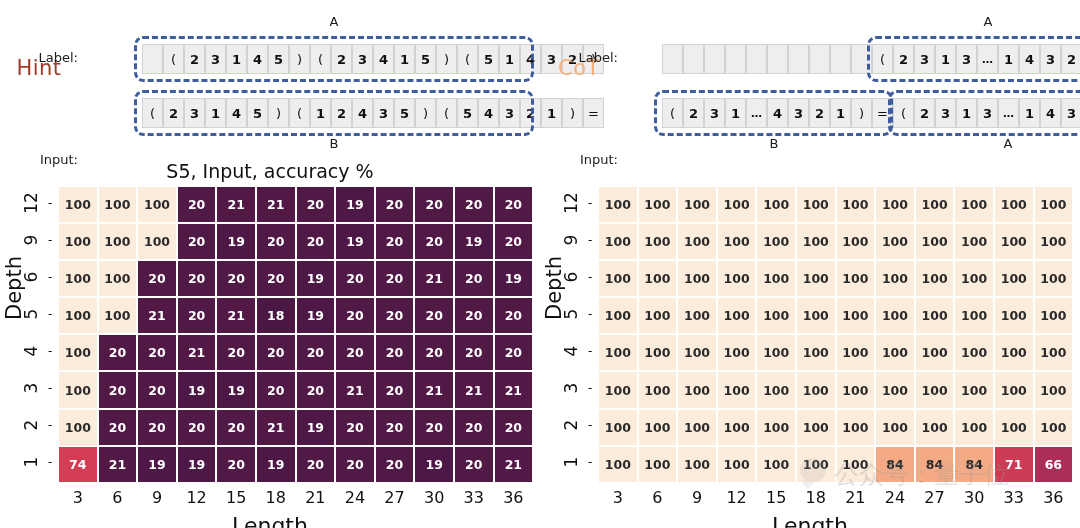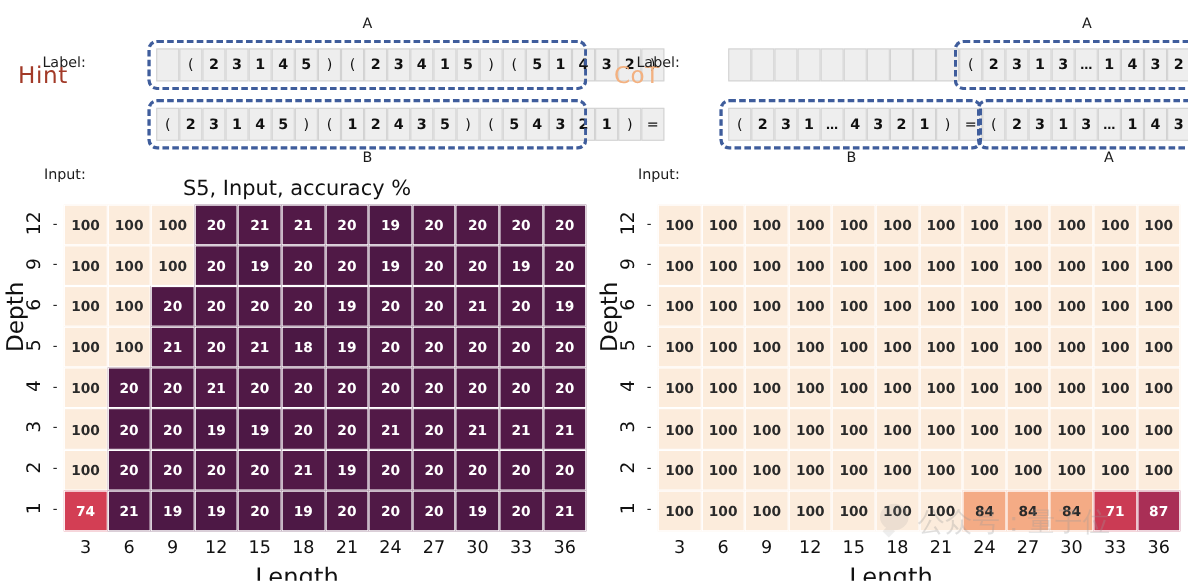--- a/index.html
+++ b/index.html
@@ -469,21 +469,21 @@
         <div class="gcell" style="background: rgb(252, 236, 220); color: rgb(42, 42, 42);">100</div>
         <div class="gcell" style="background: rgb(252, 236, 220); color: rgb(42, 42, 42);">100</div>
         <div class="gcell" style="background: rgb(252, 236, 220); color: rgb(42, 42, 42);">100</div>
         <div class="gcell" style="background: rgb(252, 236, 220); color: rgb(42, 42, 42);">100</div>
         <div class="gcell" style="background: rgb(252, 236, 220); color: rgb(42, 42, 42);">100</div>
         <div class="gcell" style="background: rgb(252, 236, 220); color: rgb(42, 42, 42);">100</div>
         <div class="gcell" style="background: rgb(244, 171, 133); color: rgb(42, 42, 42);">84</div>
         <div class="gcell" style="background: rgb(244, 171, 133); color: rgb(42, 42, 42);">84</div>
         <div class="gcell" style="background: rgb(244, 171, 133); color: rgb(42, 42, 42);">84</div>
         <div class="gcell" style="background: rgb(203, 59, 84); color: rgb(255, 255, 255);">71</div>
-        <div class="gcell" style="background: rgb(169, 47, 86); color: rgb(255, 255, 255);">87</div>
+        <div class="gcell" style="background: rgb(169, 47, 86); color: rgb(255, 255, 255);">66</div>
       </div>
     <div class="xticks" id="cot-xticks" style="left: 58px; top: 335.8px;">
         <div class="xtick" style="width: 39.6px;">3</div>
         <div class="xtick" style="width: 39.6px;">6</div>
         <div class="xtick" style="width: 39.6px;">9</div>
         <div class="xtick" style="width: 39.6px;">12</div>
         <div class="xtick" style="width: 39.6px;">15</div>
         <div class="xtick" style="width: 39.6px;">18</div>
         <div class="xtick" style="width: 39.6px;">21</div>
         <div class="xtick" style="width: 39.6px;">24</div>

